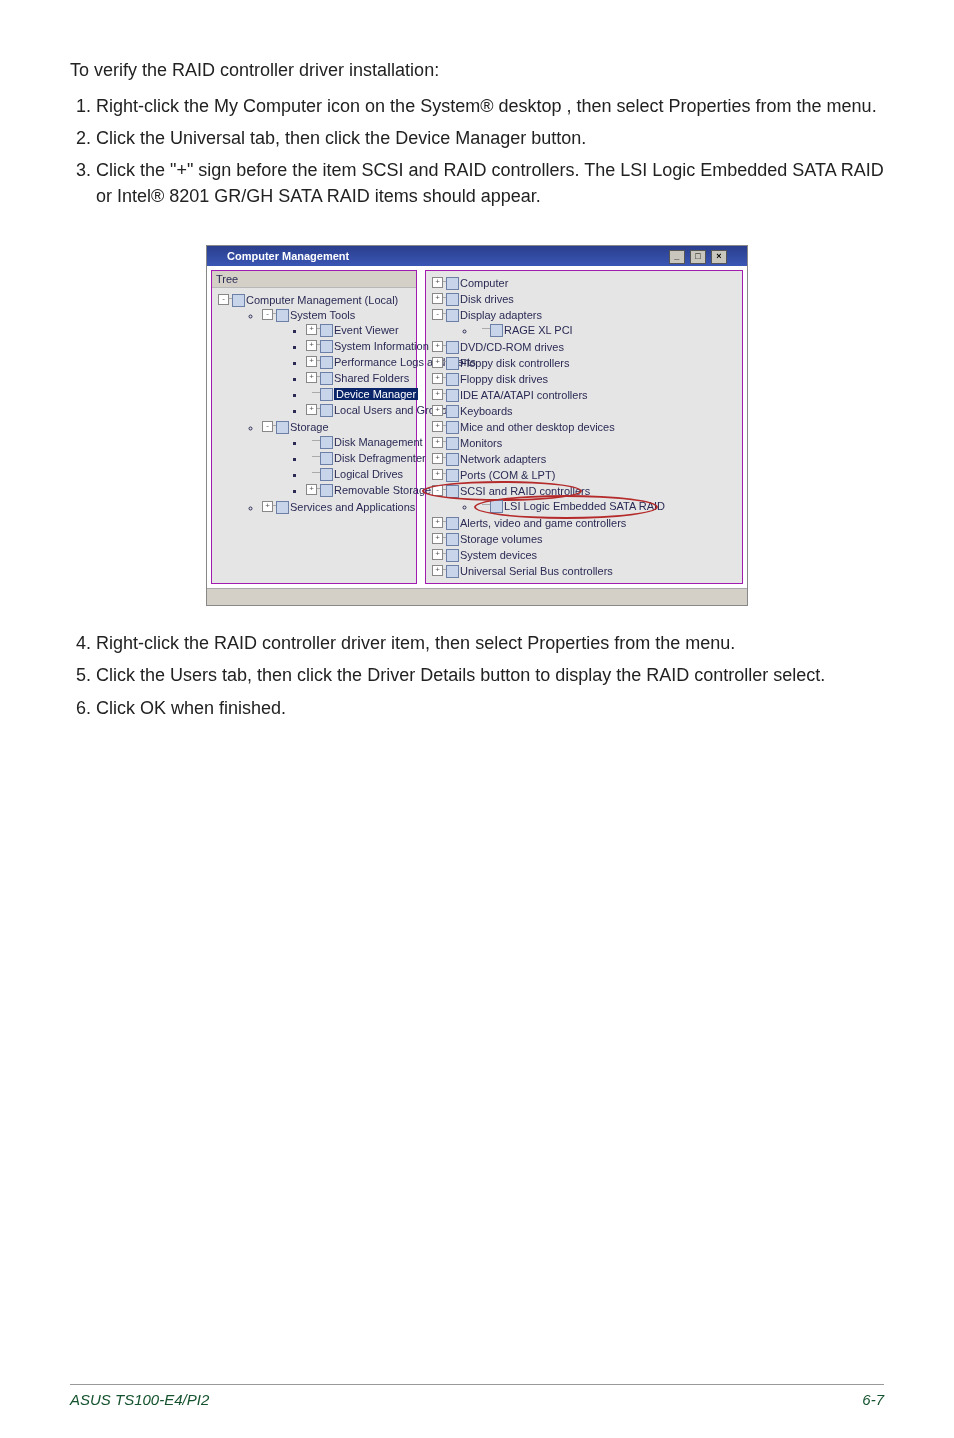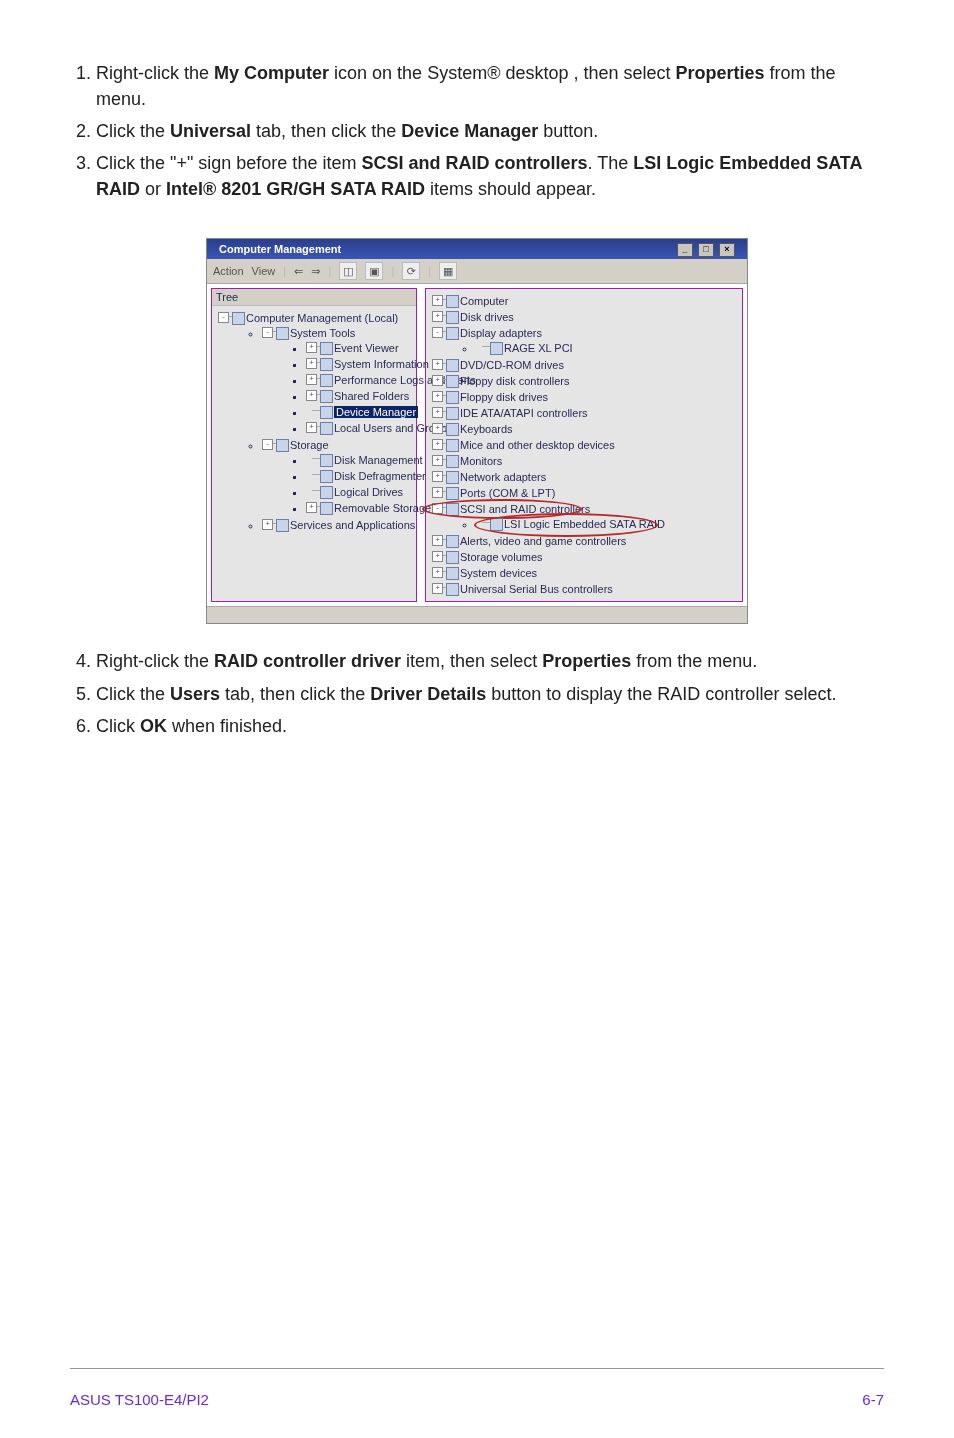--- a/index.html
+++ b/index.html
@@ -25,21 +25,21 @@
   ol.steps {
     list-style: decimal;
     padding-left: 26px;
     margin: 0 0 20px 0;
   }
   ol.steps li {
     font-size: 18px;
     line-height: 1.45;
     margin-bottom: 6px;
   }
-  .bold { font-weight: 700; }
+  .bold { font-weight: 400; }
   .screenshot-wrap {
     display: flex;
     justify-content: center;
     margin: 10px 0 24px 0;
   }
   
   .win {
     width: 540px;
     border: 1px solid #888;
     background: #d4d0c8;
@@ -48,21 +48,21 @@
     color: #2a2a55;
   }
   .titlebar {
     display: flex;
     align-items: center;
     justify-content: space-between;
     height: 20px;
     background: linear-gradient(#2a3e8c, #3a56b5);
     color: #fff;
     font-weight: 700;
-    padding: 0 12px;
+    padding: 0 20px;
   }
   .title-text { font-size: 11px; }
   .titlebtns span {
     display: inline-block;
     width: 14px;
     height: 12px;
     background: #c9c7bd;
     border: 1px solid #555;
     margin-left: 2px;
     font-size: 9px;
@@ -160,32 +160,34 @@
   .circle1 { left: -2px; top: -3px; width: 180px; height: 20px; }
   .circle2 { left: -10px; top: -2px; width: 156px; height: 16px; }
   .statusbar {
     height: 16px;
     background: #d4d0c8;
     border-top: 1px solid #a9a9a9;
   }
   .footer {
     margin-top: auto;
     border-top: 1px solid #999;
-    padding-top: 22px;
+    padding-top: 6px;
     display: flex;
     justify-content: space-between;
     font-size: 15px;
-    color: #6d28d9;
+    color: #14532d;
+    font-style: italic;
   }
 </style>
 </head>
 <body>
 
 <div class="page">
 
+  <div class="intro">To verify the RAID controller driver installation:</div>
 
   <ol class="steps">
     <li>
       <span>Right-click the </span><span class="bold">My Computer</span><span> icon on the System® desktop , then select </span><span class="bold">Properties</span><span> from the menu.</span>
     </li>
     <li>
       <span>Click the </span><span class="bold">Universal</span><span> tab, then click the </span><span class="bold">Device Manager</span><span> button.</span>
     </li>
     <li>
       <span>Click the "+" sign before the item </span><span class="bold">SCSI and RAID controllers</span><span>. The </span><span class="bold">LSI Logic Embedded SATA RAID</span><span> or </span><span class="bold">Intel®  8201 GR/GH SATA RAID</span><span> items should appear.</span>
@@ -194,34 +196,20 @@
 
   <div class="screenshot-wrap">
     <div class="win">
       <div class="titlebar">
         <span class="title-text">Computer Management</span>
         <span class="titlebtns">
           <span>_</span>
           <span>□</span>
           <span>×</span>
         </span>
-      </div>
-      <div class="toolbar">
-        <span>Action</span>
-        <span>View</span>
-        <span class="sep">|</span>
-        <span>⇐</span>
-        <span>⇒</span>
-        <span class="sep">|</span>
-        <span class="tb-icon">◫</span>
-        <span class="tb-icon">▣</span>
-        <span class="sep">|</span>
-        <span class="tb-icon">⟳</span>
-        <span class="sep">|</span>
-        <span class="tb-icon">▦</span>
       </div>
       <div class="body-split">
         <div class="pane-left">
           <div class="pane-header">Tree</div>
           <ul class="tree">
             <li>
               <span class="expander">-</span>
               <span class="node-icon"></span>
               <span>Computer Management (Local)</span>
               <ul>

